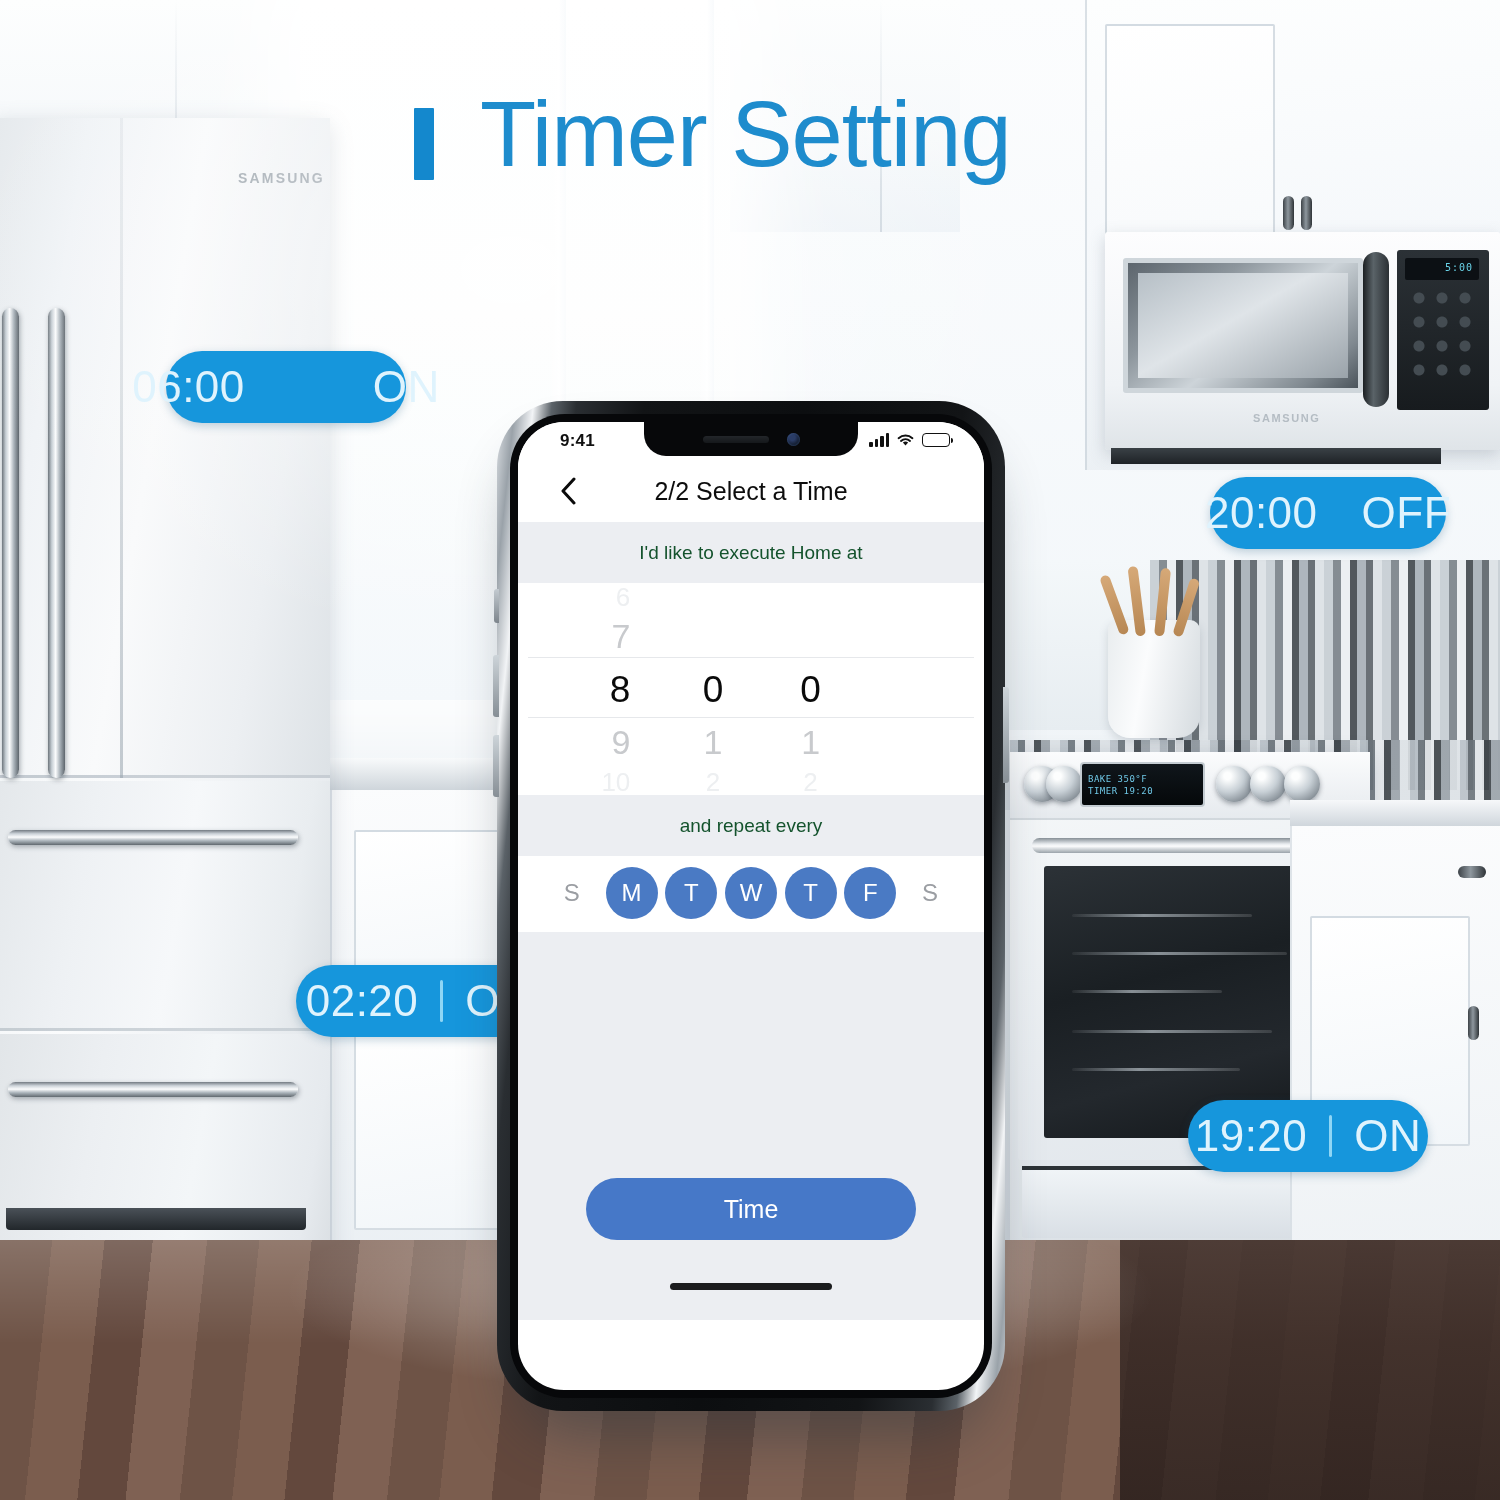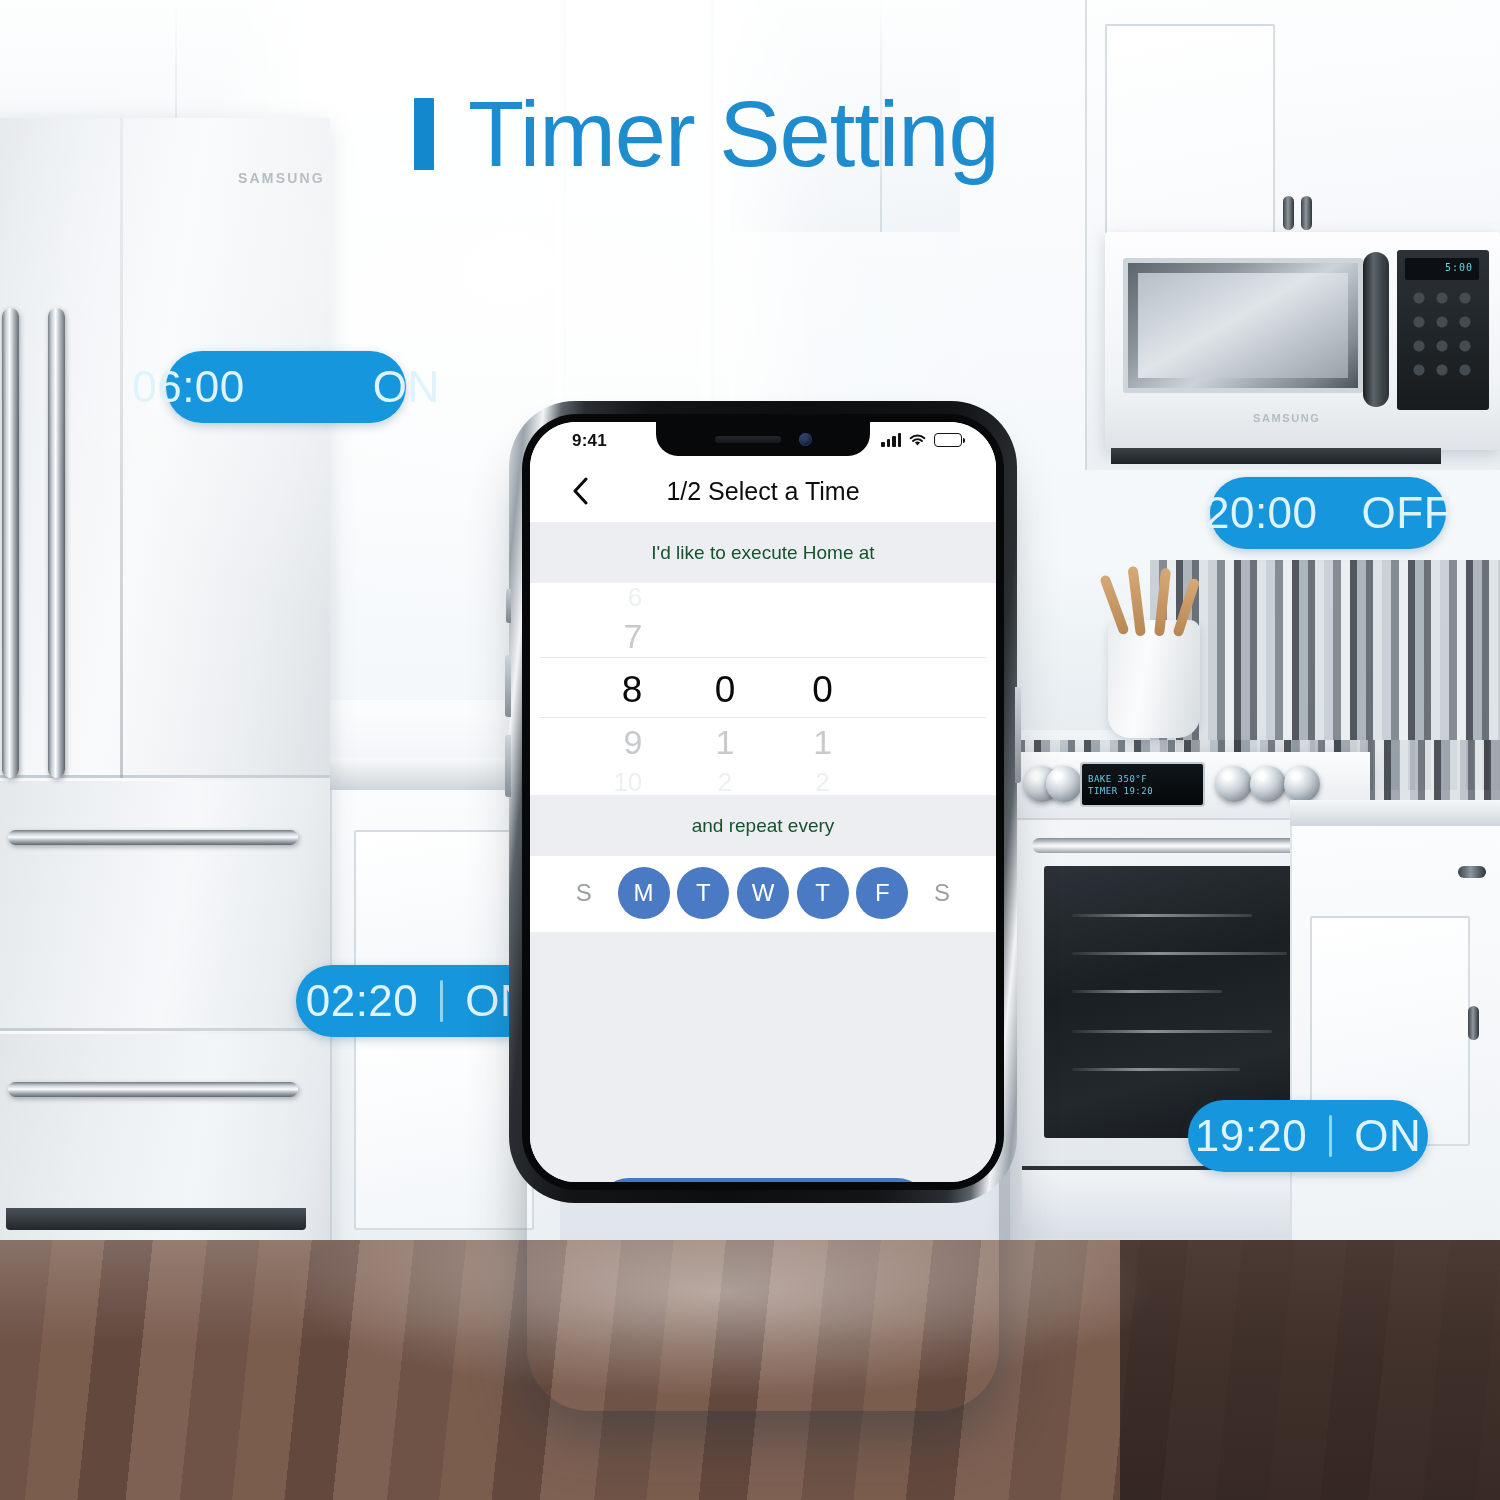--- a/index.html
+++ b/index.html
@@ -323,21 +323,21 @@
   
   .haze {
     position: absolute; inset: 0;
     background: radial-gradient(ellipse 760px 520px at 34% 18%, rgba(255,255,255,.55), rgba(255,255,255,0) 72%);
     pointer-events: none;
   }
 
   
   .headline {
     position: absolute; left: 414px; top: 88px;
-    display: flex; align-items: center; gap: 34px;
+    display: flex; align-items: flex-end; gap: 46px;
     z-index: 40;
   }
   .headline-bar {
     width: 20px; height: 72px; background: #1488cd; border-radius: 1px;
   }
   .headline-text {
     font-size: 92px; color: #1e8ccd; font-weight: 400;
     font-family: "Liberation Sans", sans-serif;
     letter-spacing: -1px; line-height: 1;
     text-shadow: 0 0 22px rgba(255,255,255,.55);
@@ -364,22 +364,22 @@
   }
   .badge-time, .badge-state { display: inline-block; }
 
   #badge-0600 { left: 166px; top: 351px; width: 240px; height: 72px; z-index: 30; gap: 42px; }
   #badge-2000 { left: 1210px; top: 477px; width: 236px; height: 72px; z-index: 30; }
   #badge-1020 { left: 296px; top: 965px; width: 246px; height: 72px; z-index: 20; }
   #badge-1920 { left: 1188px; top: 1100px; width: 240px; height: 72px; z-index: 30; }
 
   
   .phone {
-    position: absolute; left: 509px; top: 401px;
-    width: 508px; height: 802px;
+    position: absolute; left: 497px; top: 401px;
+    width: 508px; height: 1010px;
     z-index: 25;
   }
   .phone-shadow {
     position: absolute; left: 18px; top: 24px; width: 472px; height: 986px;
     border-radius: 62px;
     box-shadow: 0 26px 54px rgba(40,52,62,.42);
   }
   .phone-frame {
     position: absolute; inset: 0;
     border-radius: 66px;
@@ -735,21 +735,21 @@
           <span class="batt"><span class="batt-fill"></span></span>
         </div>
       </div>
 
       <div class="navbar">
         <div class="nav-back">
           <svg width="17" height="28" viewBox="0 0 17 28">
             <path d="M14 2 L3 14 L14 26" stroke="#0b0b0b" stroke-width="3" fill="none" stroke-linecap="round" stroke-linejoin="round"></path>
           </svg>
         </div>
-        <div class="nav-title">1/2 Select a Time</div>
+        <div class="nav-title">2/2 Select a Time</div>
       </div>
 
       <div class="sect-label">I'd like to execute Home at</div>
 
       <div class="picker">
         <div class="picker-line top"></div>
         <div class="picker-line bot"></div>
         <div class="picker-cols">
 
           <div class="pcol hour">

